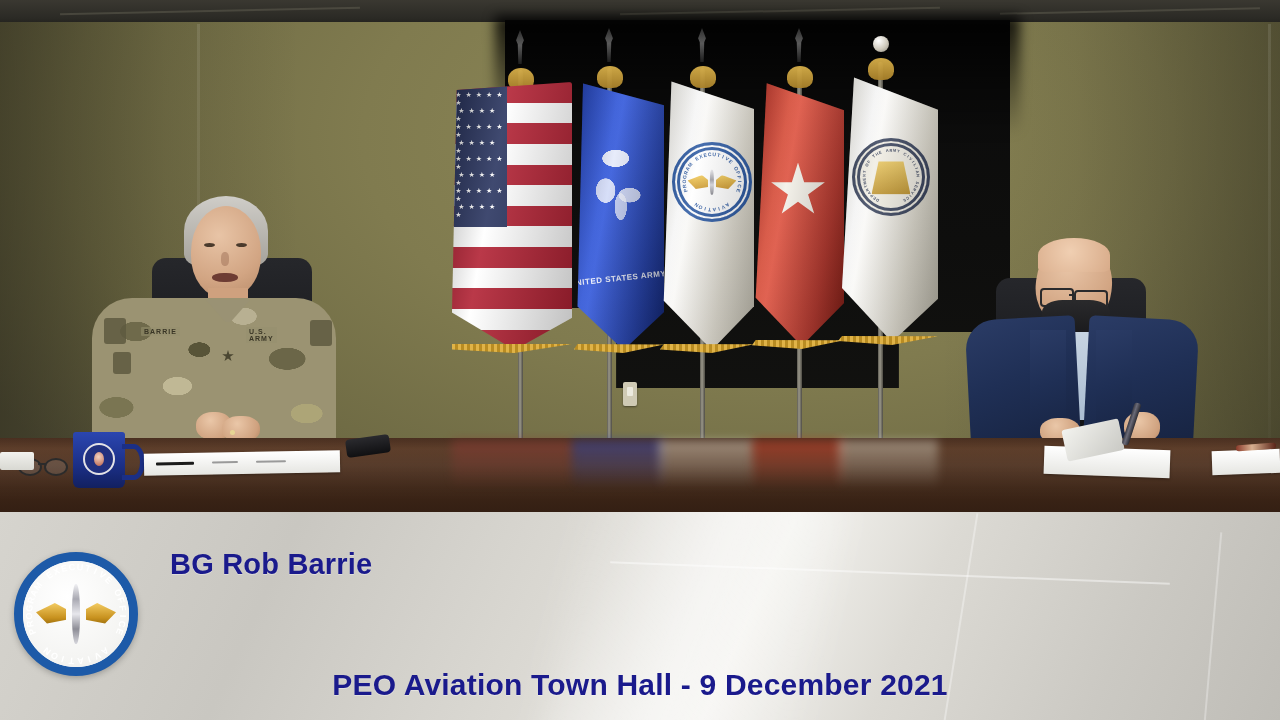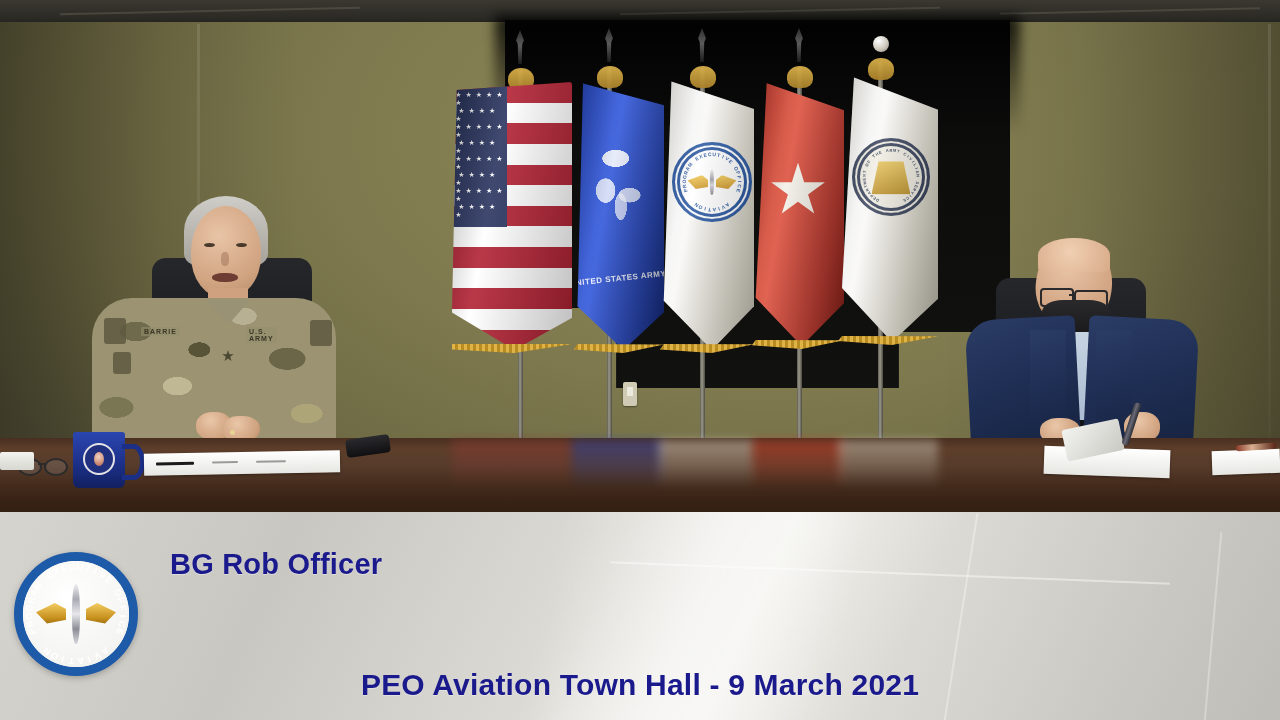--- a/index.html
+++ b/index.html
@@ -862,16 +862,16 @@
         <span style="font-size: 9px; color: rgb(255, 255, 255); transform: rotate(-27.1429deg) translate(0px, 47px) rotate(180deg) translate(-50%, -50%);">V</span>
         <span style="font-size: 9px; color: rgb(255, 255, 255); transform: rotate(-16.2857deg) translate(0px, 47px) rotate(180deg) translate(-50%, -50%);">I</span>
         <span style="font-size: 9px; color: rgb(255, 255, 255); transform: rotate(-5.42857deg) translate(0px, 47px) rotate(180deg) translate(-50%, -50%);">A</span>
         <span style="font-size: 9px; color: rgb(255, 255, 255); transform: rotate(5.42857deg) translate(0px, 47px) rotate(180deg) translate(-50%, -50%);">T</span>
         <span style="font-size: 9px; color: rgb(255, 255, 255); transform: rotate(16.2857deg) translate(0px, 47px) rotate(180deg) translate(-50%, -50%);">I</span>
         <span style="font-size: 9px; color: rgb(255, 255, 255); transform: rotate(27.1429deg) translate(0px, 47px) rotate(180deg) translate(-50%, -50%);">O</span>
         <span style="font-size: 9px; color: rgb(255, 255, 255); transform: rotate(38deg) translate(0px, 47px) rotate(180deg) translate(-50%, -50%);">N</span>
       </div>
   </div>
 
-  <div class="banner-name">BG Rob Officer</div>
-  <div class="banner-event">PEO Aviation Town Hall - 9 March 2021</div>
+  <div class="banner-name">BG Rob Barrie</div>
+  <div class="banner-event">PEO Aviation Town Hall - 9 December 2021</div>
 
 </div>
 
 </body></html>

